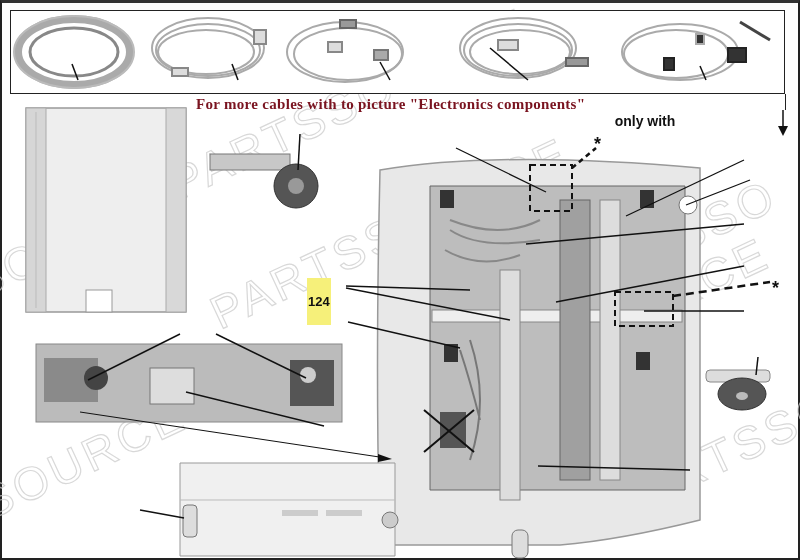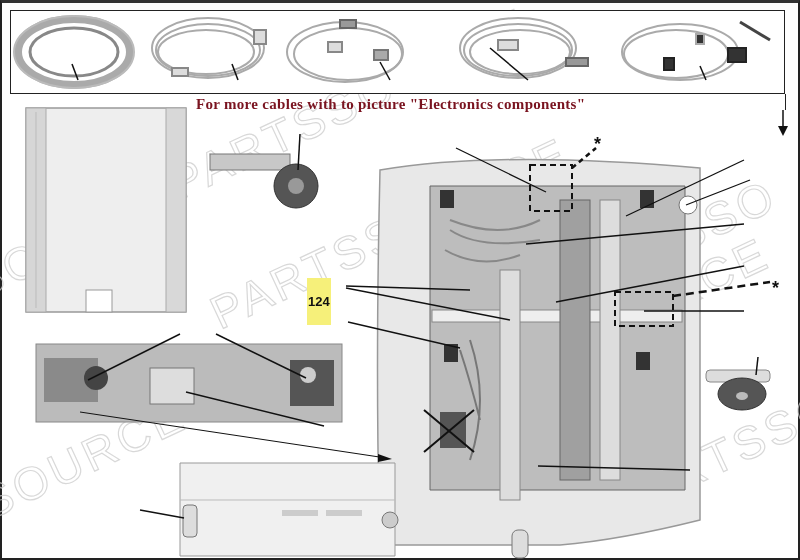--- a/index.html
+++ b/index.html
@@ -173,15 +173,16 @@
     <rect x="326" y="510" width="36" height="6" fill="#ccc"></rect>
     <line x1="140" y1="510" x2="184" y2="518" stroke="#111" stroke-width="1.5"></line>
     <rect x="512" y="530" width="16" height="28" rx="6" fill="#ddd" stroke="#777"></rect>
   </g>
 
   <text x="594" y="150" font-size="18" font-weight="bold" fill="#111">*</text>
   <text x="772" y="294" font-size="18" font-weight="bold" fill="#111">*</text>
 </svg>
 
 <div class="removable-note">
+  <div>only with</div>
 </div>
 
 <div class="label-124">124</div>
 
 </body></html>

